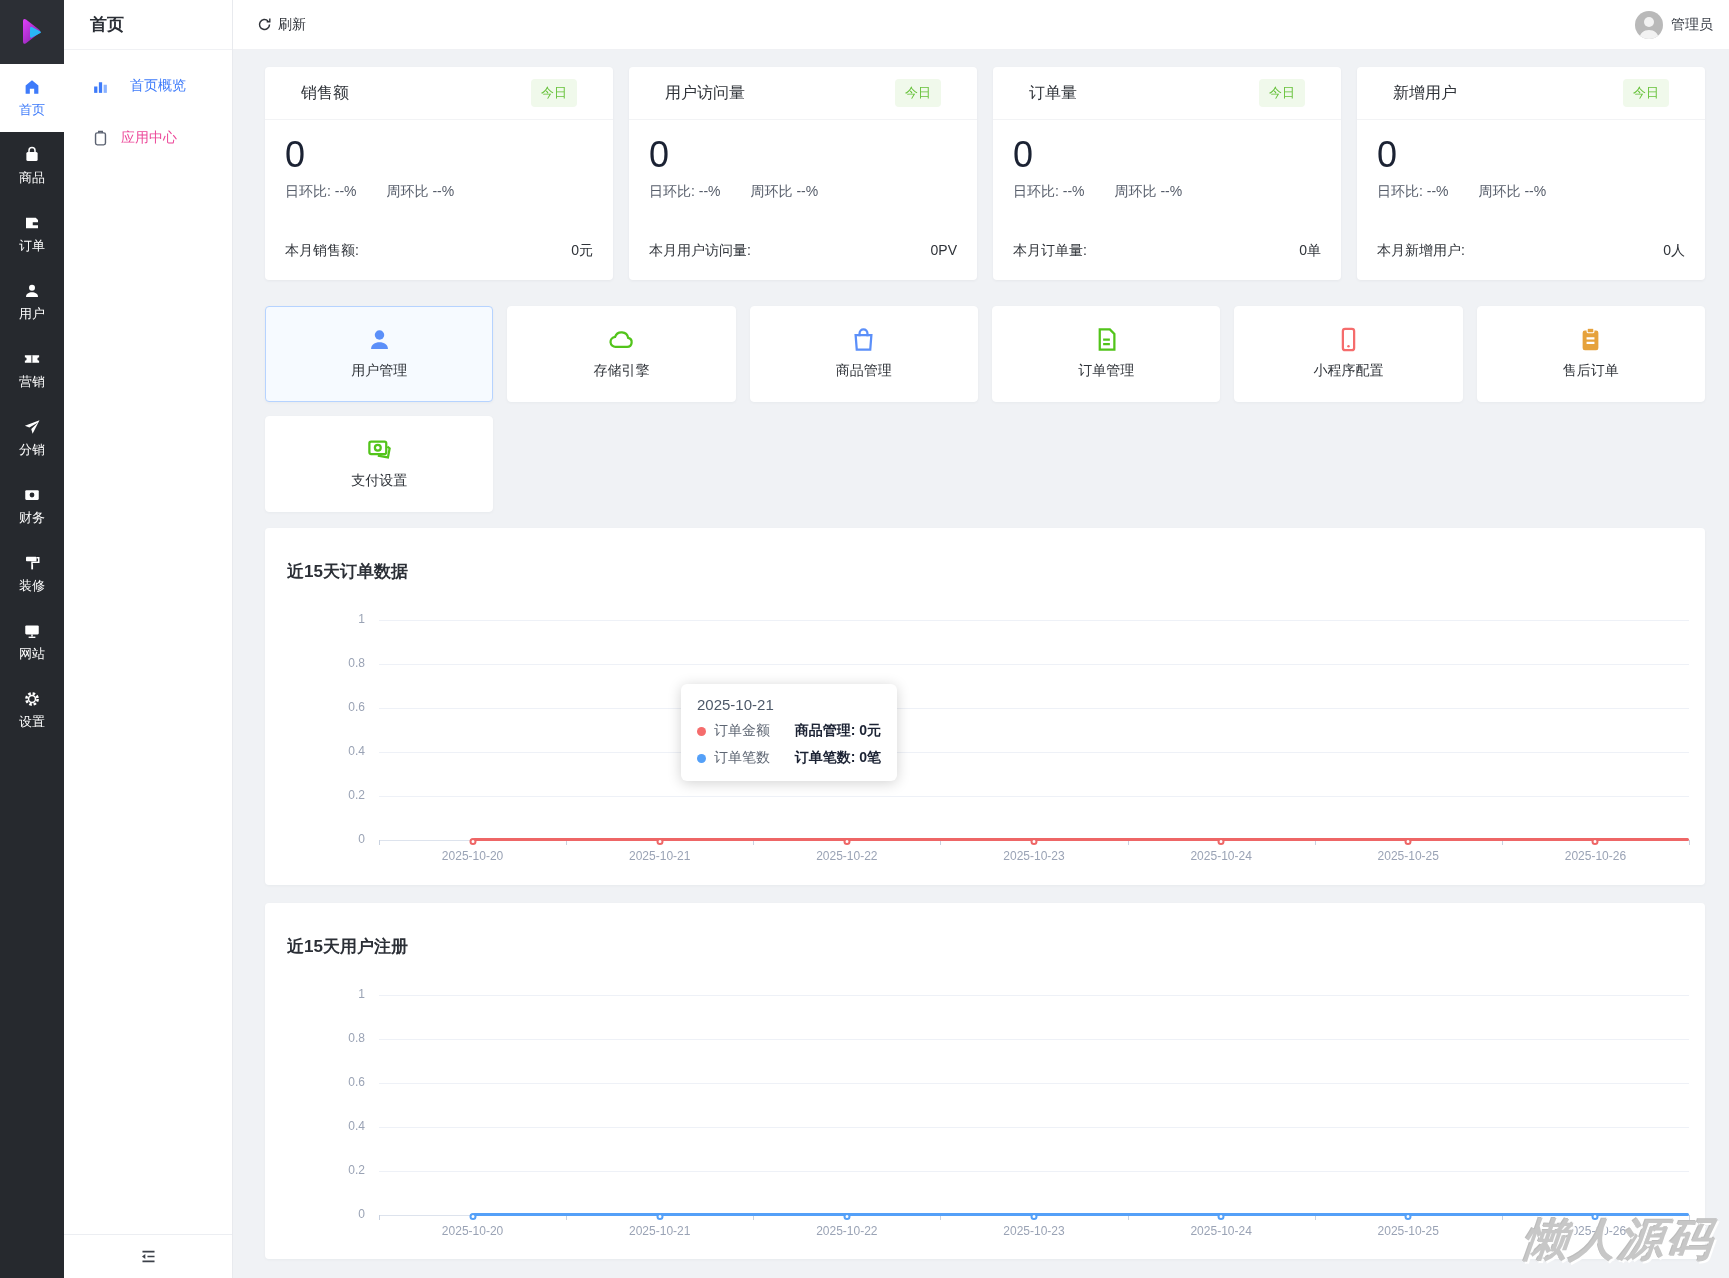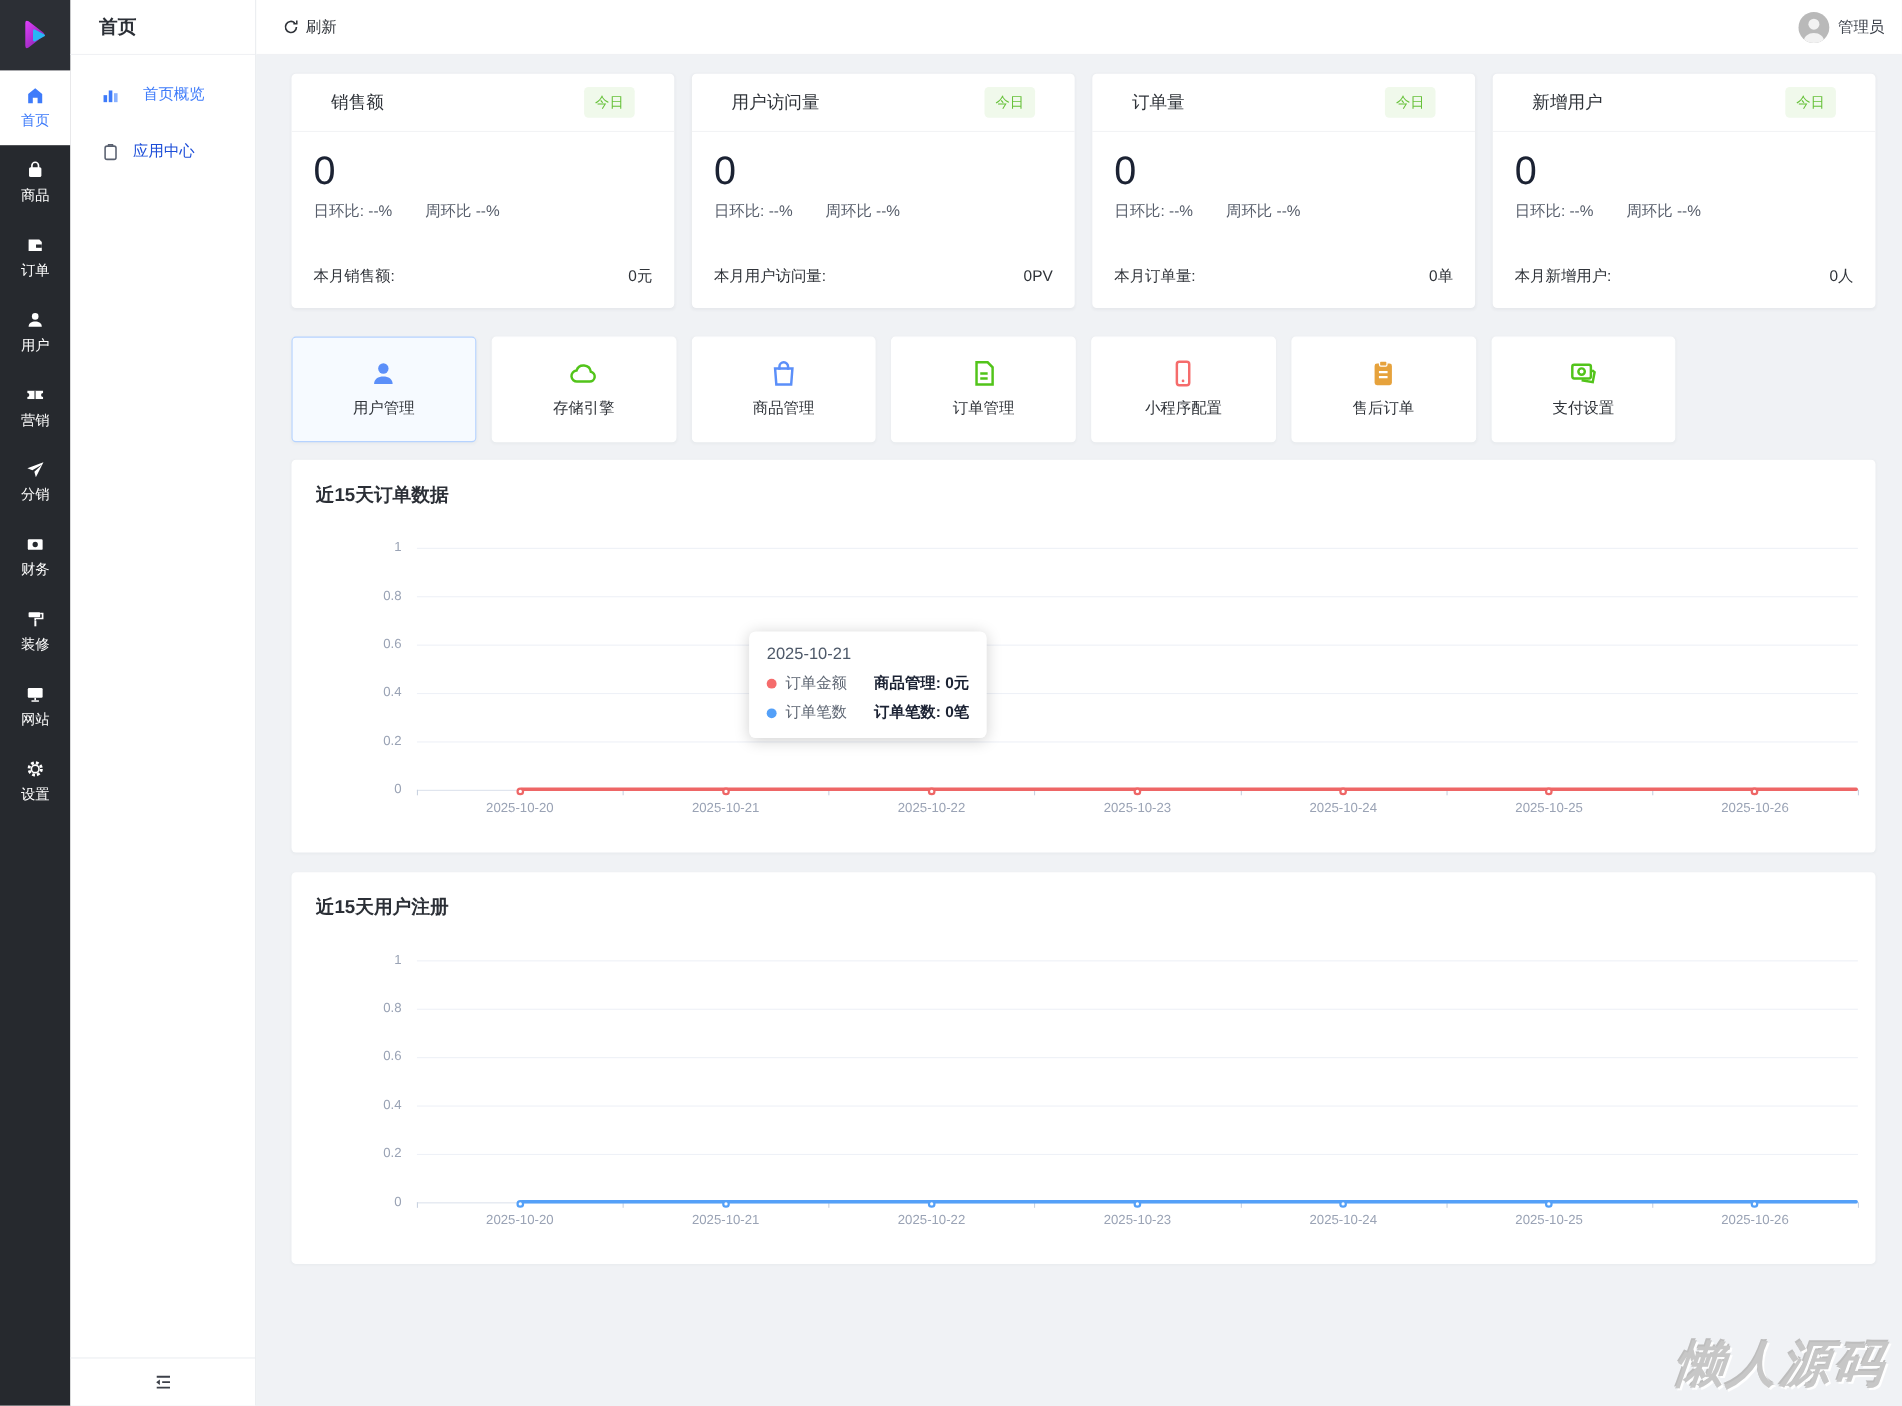--- a/index.html
+++ b/index.html
@@ -12,21 +12,21 @@
   .dark-sidebar { width:64px; background:#26292e; display:flex; flex-direction:column; flex-shrink:0; }
   .logo-box { height:64px; background:#2c2f35; display:flex; align-items:center; justify-content:center; }
   .nav-item { height:68px; display:flex; flex-direction:column; align-items:center; justify-content:center; gap:5px;
               color:#ffffff; font-size:13px; cursor:pointer; }
   .nav-item svg { width:18px; height:18px; }
   .nav-item.active { background:#ffffff; color:#3e7bfa; }
   
   .sub-sidebar { width:169px; background:#ffffff; border-right:1px solid #e8eaee; display:flex; flex-direction:column; flex-shrink:0; }
   .sub-header { height:50px; line-height:50px; padding-left:26px; font-size:17px; font-weight:bold; color:#2b2f36; border-bottom:1px solid #f0f1f4; }
   .sub-items { flex:1; padding-top:10px; }
-  .sub-item { height:52px; display:flex; align-items:center; gap:12px; padding-left:28px; font-size:14px; color:#1d4ed8; cursor:pointer; }
+  .sub-item { height:52px; display:flex; align-items:center; gap:12px; padding-left:28px; font-size:14px; color:#ec4899; cursor:pointer; }
   .sub-item svg { width:17px; height:17px; }
   .sub-item.active { color:#3e7bfa;gap:21px; }
   .sub-footer { height:44px; border-top:1px solid #eceef2; display:flex; align-items:center; justify-content:center; }
   .sub-footer svg { width:17px; height:17px; cursor:pointer; }
   
   .main { flex:1; display:flex; flex-direction:column; min-width:0; }
   .topbar { height:50px; background:#ffffff; border-bottom:1px solid #f0f1f4; display:flex; align-items:center; justify-content:space-between; padding:0 16px 0 24px; }
   .refresh-btn { display:flex; align-items:center; gap:6px; font-size:14px; color:#2f3339; cursor:pointer; }
   .admin-box { display:flex; align-items:center; gap:8px; cursor:pointer; }
   .avatar { width:28px; height:28px; border-radius:50%; background:#b9b9b9; overflow:hidden; display:flex; align-items:flex-end; justify-content:center; }
@@ -36,30 +36,30 @@
   .stats { display:grid; grid-template-columns:repeat(4,1fr); gap:16px; margin-bottom:26px; }
   .stat-card { background:#fff; border-radius:4px; height:213px; box-shadow:0 1px 3px rgba(31,45,61,.05); display:flex; flex-direction:column; }
   .stat-header { height:53px; padding:0 36px; display:flex; align-items:center; justify-content:space-between; border-bottom:1px solid #f2f3f5; flex-shrink:0; }
   .stat-title { font-size:16px; color:#2f3339; }
   .badge { background:#f0f9eb; color:#67c23a; font-size:13px; padding:5px 10px; border-radius:4px; }
   .stat-body { flex:1; padding:12px 20px 20px; display:flex; flex-direction:column; }
   .big-num { font-size:36px; color:#1b2233; line-height:1.25; }
   .ratios { margin-top:6px; font-size:14px; color:#565d6a; display:flex; gap:30px; }
   .month-row { margin-top:auto; display:flex; justify-content:space-between; font-size:14px; color:#2f3339; }
   
-  .shortcuts { display:grid; grid-template-columns:repeat(8,1fr); gap:14px; margin-bottom:16px; }
+  .shortcuts { display:grid; grid-template-columns:repeat(6,1fr); gap:14px; margin-bottom:16px; }
   .sc-card { background:#fff; border:1px solid #ffffff; border-radius:4px; height:96px; display:flex; flex-direction:column; align-items:center; padding-top:19px; gap:9px; cursor:pointer; box-shadow:0 1px 3px rgba(31,45,61,.04); }
   .sc-card.active { border-color:#b6d3ff; background:#f6faff; }
   .sc-card svg { width:27px; height:27px; }
   .sc-label { font-size:14px; color:#2f3339; }
   
   .panel { background:#fff; border-radius:4px; position:relative; box-shadow:0 1px 3px rgba(31,45,61,.04); margin-bottom:18px; }
   .panel-1 { height:357px; }
   .panel-2 { height:356px; }
-  .panel-title { padding:20px 0 0 22px; font-size:17px; font-weight:bold; color:#2b2f36; }
+  .panel-title { padding:32px 0 0 22px; font-size:17px; font-weight:bold; color:#2b2f36; }
   .chart { margin:37px 16px 0 114px; height:220px; position:relative; }
   .grid { position:absolute; left:0; right:0; height:1px; background:#eef1f7; }
   .grid.axis { background:#dde3ed; }
   .ylab { position:absolute; left:-112px; width:98px; text-align:right; font-size:12px; color:#9aa3b5; transform:translateY(-8px); }
   .xtick { position:absolute; top:220px; width:1px; height:5px; background:#c9d2e0; }
   .xlab { position:absolute; top:229px; transform:translateX(-50%); font-size:12px; color:#9aa3b5; white-space:nowrap; }
   .dline { position:absolute; height:3px; bottom:-1px; left:7.143%; right:0; border-radius:2px; }
   .marker { position:absolute; width:7px; height:7px; border-radius:50%; background:#fff; border:2px solid #ee6666; bottom:-5px; transform:translateX(-50%); }
   
   .tooltip { position:absolute; left:416px; top:156px; width:216px; background:#fff; border-radius:6px;

